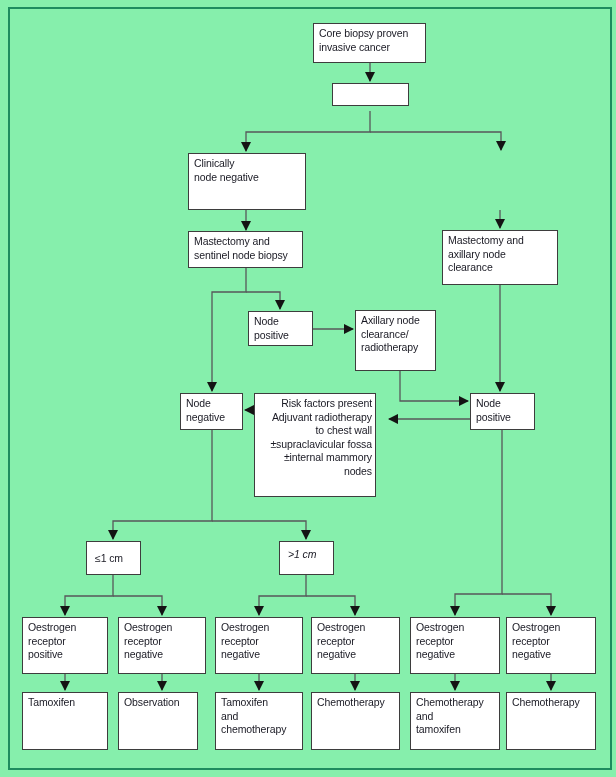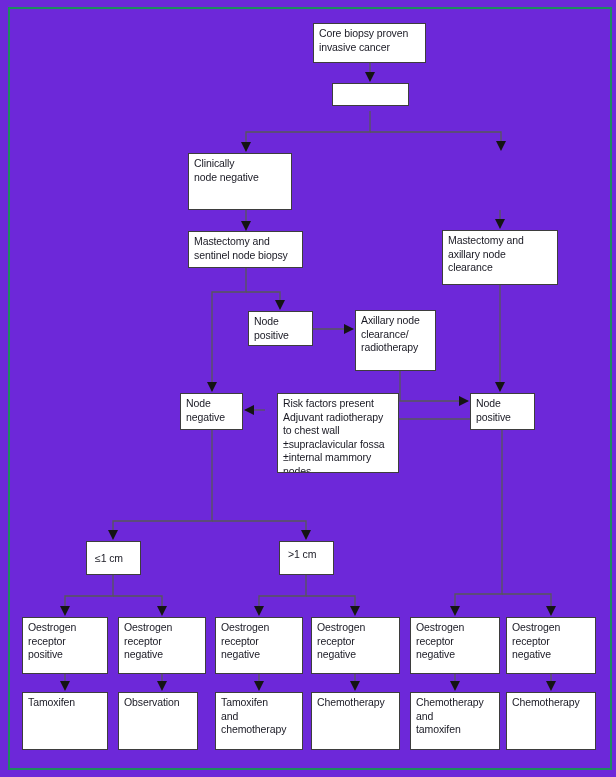--- a/index.html
+++ b/index.html
@@ -5,21 +5,21 @@
   html, body {
     margin: 0;
     padding: 0;
     background: #ffffff;
     font-family: "Liberation Sans", "DejaVu Sans", sans-serif;
   }
   #figure {
     position: relative;
     width: 616px;
     height: 777px;
-    background: #6d28d9;
+    background: #86efac;
     overflow: hidden;
   }
   #connectors {
     position: absolute;
     left: 0; top: 0;
     width: 616px;
     height: 777px;
   }
   .node {
     position: absolute;
@@ -76,48 +76,48 @@
       <path d="M355,674 L355,690" marker-end="url(#arrow)"></path>
       <path d="M455,674 L455,690" marker-end="url(#arrow)"></path>
       <path d="M551,674 L551,690" marker-end="url(#arrow)"></path>
     </g>
   </svg>
 
   <div class="node" style="left:313px; top:23px; width:113px; height:40px;">Core biopsy proven
 invasive cancer</div>
   <div class="node" style="left:332px; top:83px; width:77px; height:16px; padding-top:19px;">Staging</div>
 
-  <div class="node" style="left:188px; top:153px; width:104px; height:57px;">Clinically
+  <div class="node" style="left:188px; top:153px; width:118px; height:57px;">Clinically
 node negative</div>
 
   <div class="node" style="left:188px; top:231px; width:115px; height:37px;">Mastectomy and
 sentinel node biopsy</div>
   <div class="node" style="left:442px; top:230px; width:116px; height:55px;">Mastectomy and
 axillary node
 clearance</div>
 
   <div class="node" style="left:248px; top:311px; width:65px; height:35px;">Node
 positive</div>
   <div class="node" style="left:355px; top:310px; width:81px; height:61px;">Axillary node
 clearance/
 radiotherapy</div>
 
   <div class="node" style="left:180px; top:393px; width:63px; height:37px;">Node
 negative</div>
-  <div class="node" style="left:277px; top:393px; width:122px; height:80px;">Risk factors present
+  <div class="node" style="left:254px; top:393px; width:122px; height:104px;text-align:right;">Risk factors present
 Adjuvant radiotherapy
 to chest wall
 ±supraclavicular fossa
 ±internal mammory
 nodes</div>
   <div class="node" style="left:470px; top:393px; width:65px; height:37px;">Node
 positive</div>
 
   <div class="node" style="left:86px; top:541px; width:55px; height:34px; padding-top:10px; padding-left:8px;">≤1 cm</div>
-  <div class="node" style="left:279px; top:541px; width:55px; height:34px; padding-top:6px; padding-left:8px;">&gt;1 cm</div>
+  <div class="node" style="left:279px; top:541px; width:55px; height:34px; padding-top:6px; padding-left:8px;font-style:italic;">&gt;1 cm</div>
 
   <div class="node" style="left:22px;  top:617px; width:86px; height:57px;">Oestrogen
 receptor
 positive</div>
   <div class="node" style="left:118px; top:617px; width:88px; height:57px;">Oestrogen
 receptor
 negative</div>
   <div class="node" style="left:215px; top:617px; width:88px; height:57px;">Oestrogen
 receptor
 negative</div>

